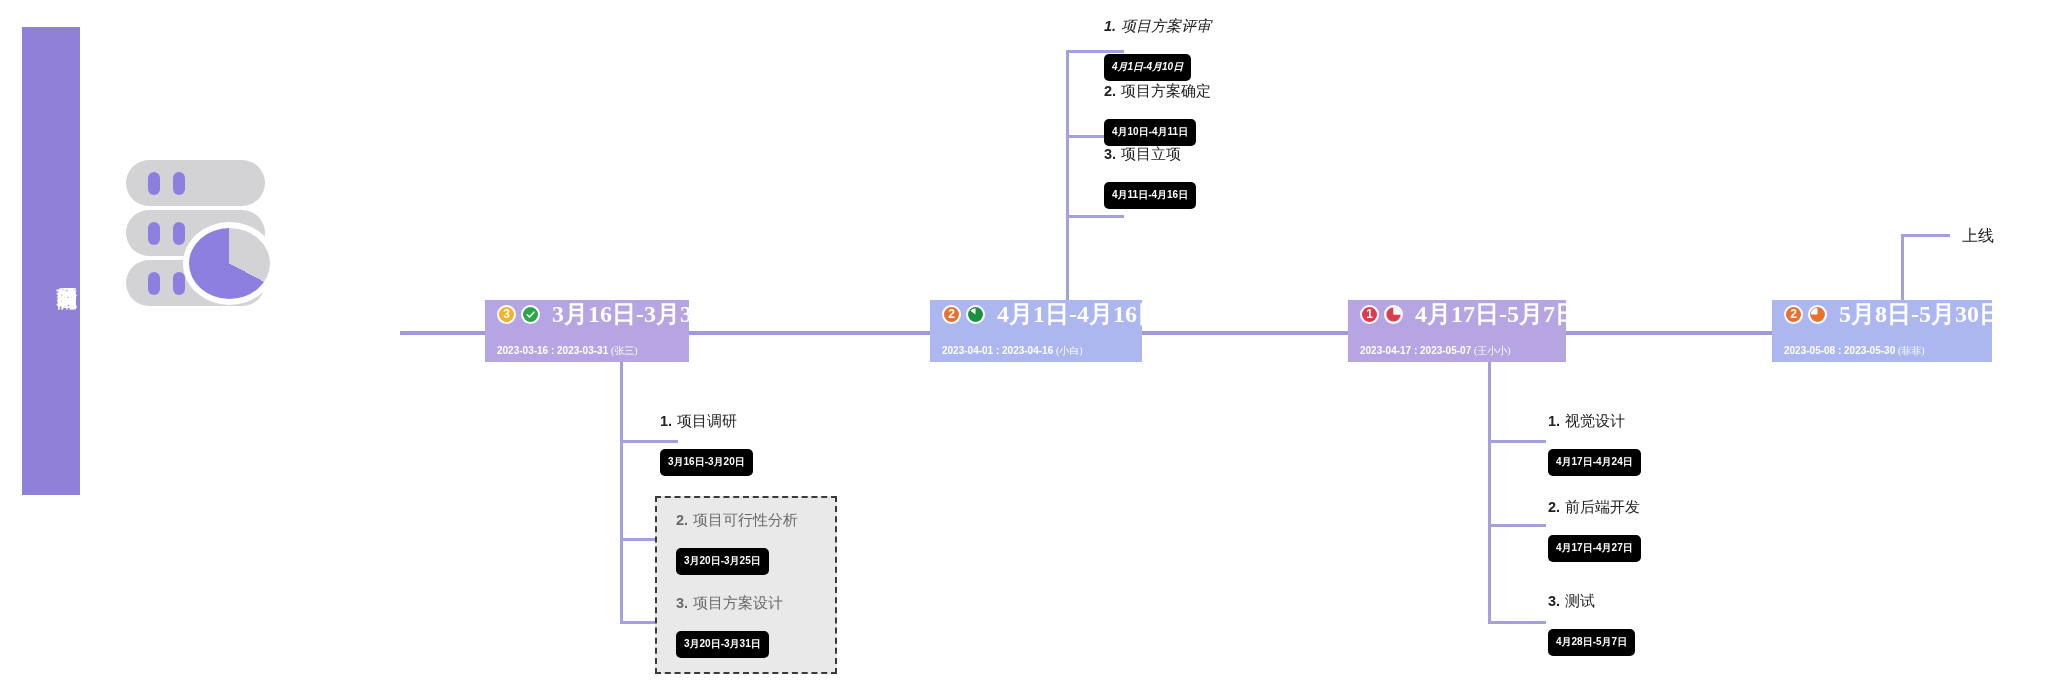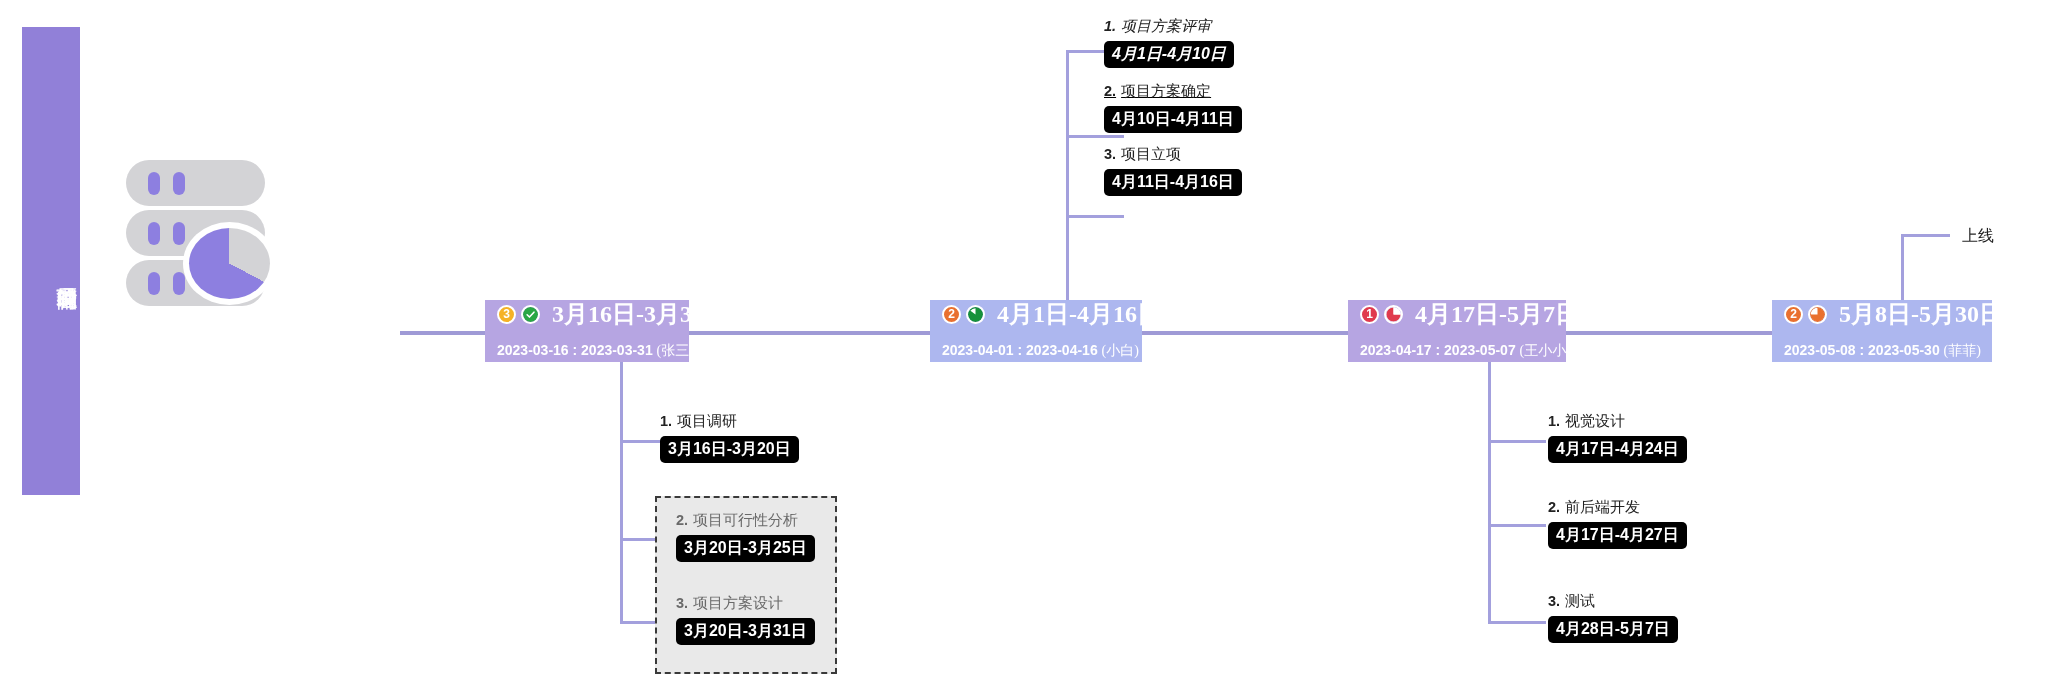--- a/index.html
+++ b/index.html
@@ -125,21 +125,21 @@
     line-height: 20px;
     white-space: nowrap;
   }
   .tl-node .line1 .range {
     margin-left: 7px;
     font-family: "Liberation Serif", "DejaVu Serif", serif;
     font-size: 24px;
     font-weight: bold;
   }
   .tl-node .line2 {
-    font-size: 14px;
+    font-size: 10px;
     font-weight: bold;
     line-height: 17px;
     white-space: nowrap;
     margin-top: 18px;
   }
   .tl-node .owner {
     font-family: "Liberation Serif", "DejaVu Serif", serif;
     font-weight: normal;
   }
 
@@ -181,24 +181,24 @@
     line-height: 19px;
   }
   .sub-title .idx {
     font-family: "Liberation Sans", "DejaVu Sans", sans-serif;
     font-weight: bold;
     font-size: 14.5px;
     margin-right: 5px;
   }
   .sub-chip {
     display: inline-block;
-    margin-top: 5px;
+    margin-top: 18px;
     background: #000000;
     color: #ffffff;
-    font-size: 16px;
+    font-size: 10px;
     font-weight: bold;
     line-height: 18px;
     padding: 4px 8px 5px 8px;
     border-radius: 5px;
   }
   .sub-item.muted .sub-title { color: #6a6a6a; }
 
   
   .dashed-group {
     position: absolute;
@@ -359,21 +359,21 @@
   <div class="conn conn-h" style="left:1066px; top:135px; width:58px;"></div>
   <div class="conn conn-h" style="left:1066px; top:215px; width:58px;"></div>
 
   <div class="sub-item" style="left:1104px; top:17px;font-style:italic;">
     <div class="sub-title">
       <span class="idx">1.</span><span>项目方案评审</span>
     </div>
     <div class="sub-chip">4月1日-4月10日</div>
   </div>
 
-  <div class="sub-item" style="left:1104px; top:82px;text-decoration:underline;">
+  <div class="sub-item" style="left:1104px; top:82px;">
     <div class="sub-title">
       <span class="idx">2.</span><span>项目方案确定</span>
     </div>
     <div class="sub-chip">4月10日-4月11日</div>
   </div>
 
   <div class="sub-item" style="left:1104px; top:145px;">
     <div class="sub-title">
       <span class="idx">3.</span><span>项目立项</span>
     </div>

